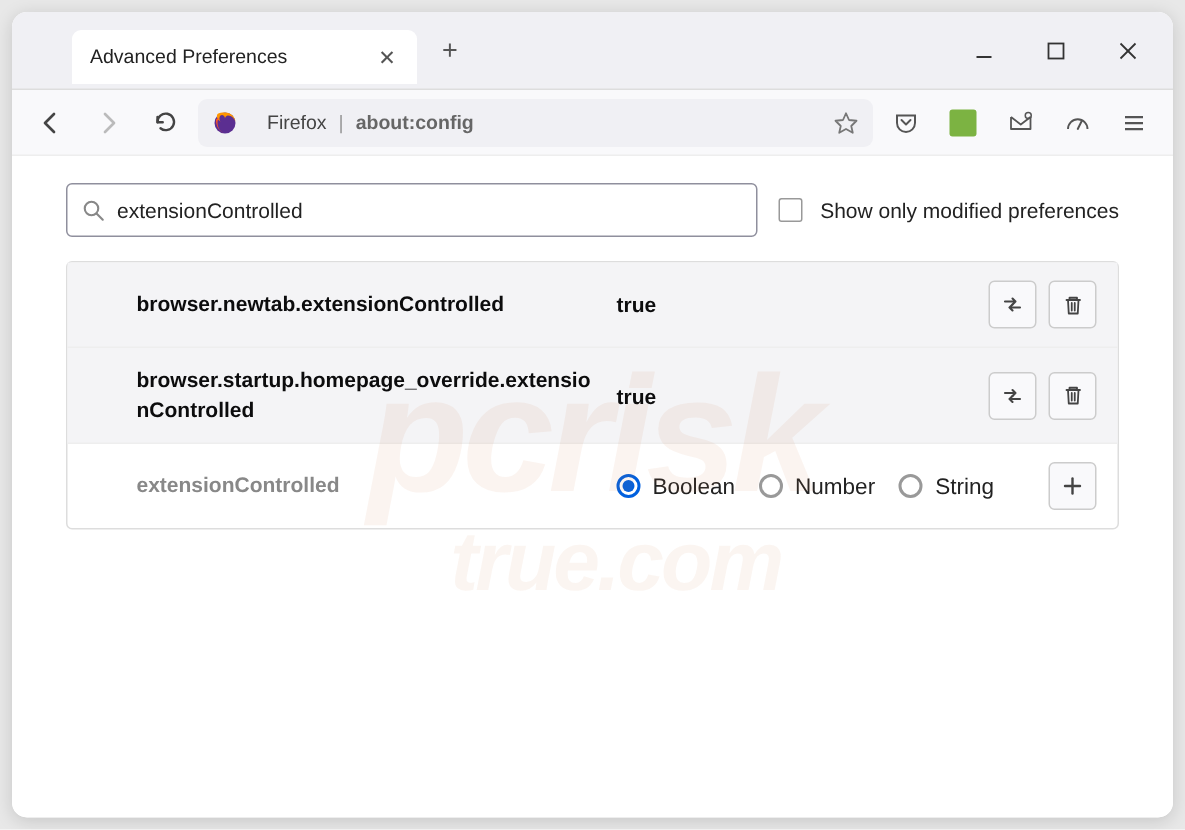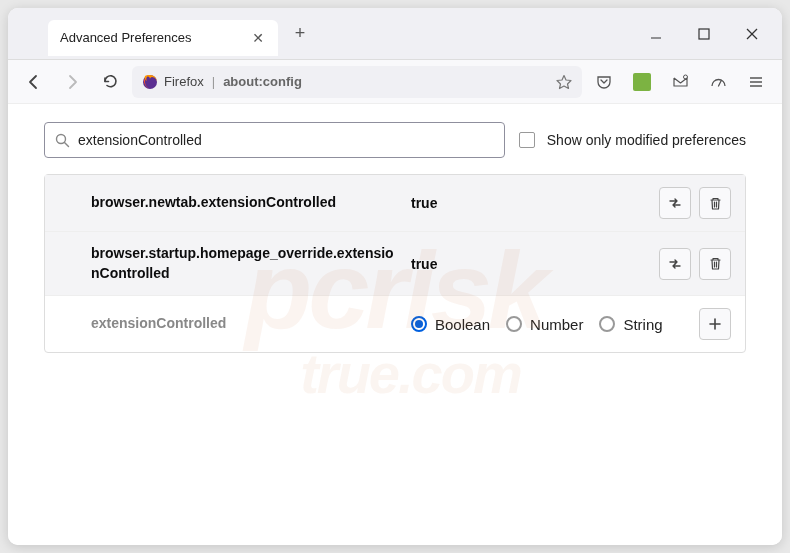--- a/index.html
+++ b/index.html
@@ -12,21 +12,21 @@
     .tab-title { font-size: 13px; color: #222; flex: 1; }
     .tab-close { width: 16px; height: 16px; display: flex; align-items: center; justify-content: center; cursor: pointer; color: #555; font-size: 14px; }
     .newtab { width: 28px; height: 28px; display: flex; align-items: center; justify-content: center; margin-left: 8px; cursor: pointer; color: #555; font-size: 18px; }
     .window-controls { margin-left: auto; display: flex; gap: 24px; padding-right: 18px; }
     .wc { width: 24px; height: 24px; display: flex; align-items: center; justify-content: center; color: #333; cursor: pointer; }
     
     .toolbar { display: flex; align-items: center; height: 44px; padding: 0 10px; gap: 6px; background: #f9f9fb; border-bottom: 1px solid #eee; }
     .nav-btn { width: 32px; height: 32px; display: flex; align-items: center; justify-content: center; color: #444; cursor: pointer; border-radius: 4px; }
     .nav-btn.disabled { color: #bbb; }
     .urlbar { flex: 1; display: flex; align-items: center; background: #f0f0f4; border-radius: 6px; height: 32px; padding: 0 10px; gap: 8px; }
-    .identity { display: flex; align-items: center; gap: 6px; font-size: 13px; color: #444; }
+    .identity { display: flex; align-items: center; gap: 20px; font-size: 13px; color: #444; }
     .ff-logo { width: 16px; height: 16px; }
     .url-divider { color: #999; font-size: 13px; }
     .url-text { font-size: 13px; color: #666; flex: 1; font-weight: bold; }
     .star { color: #777; }
     .tb-icon { width: 32px; height: 32px; display: flex; align-items: center; justify-content: center; color: #555; cursor: pointer; }
     .ext-icon { width: 18px; height: 18px; background: #7cb342; border-radius: 2px; }
     
     .content { flex: 1; background: #fff; padding: 18px 36px; overflow-y: auto; }
     
     .search-row { display: flex; align-items: center; gap: 14px; margin-bottom: 16px; }

